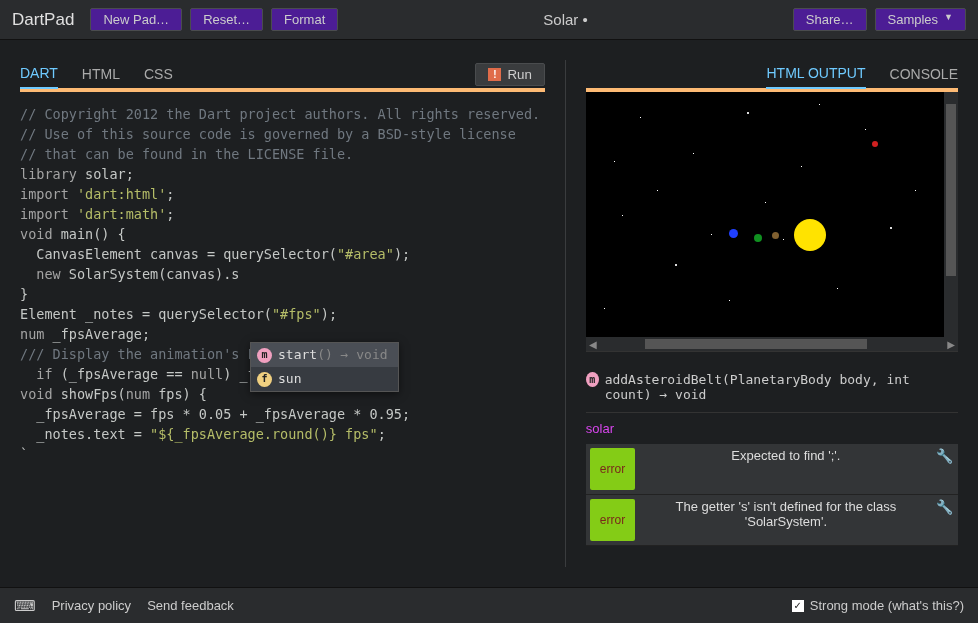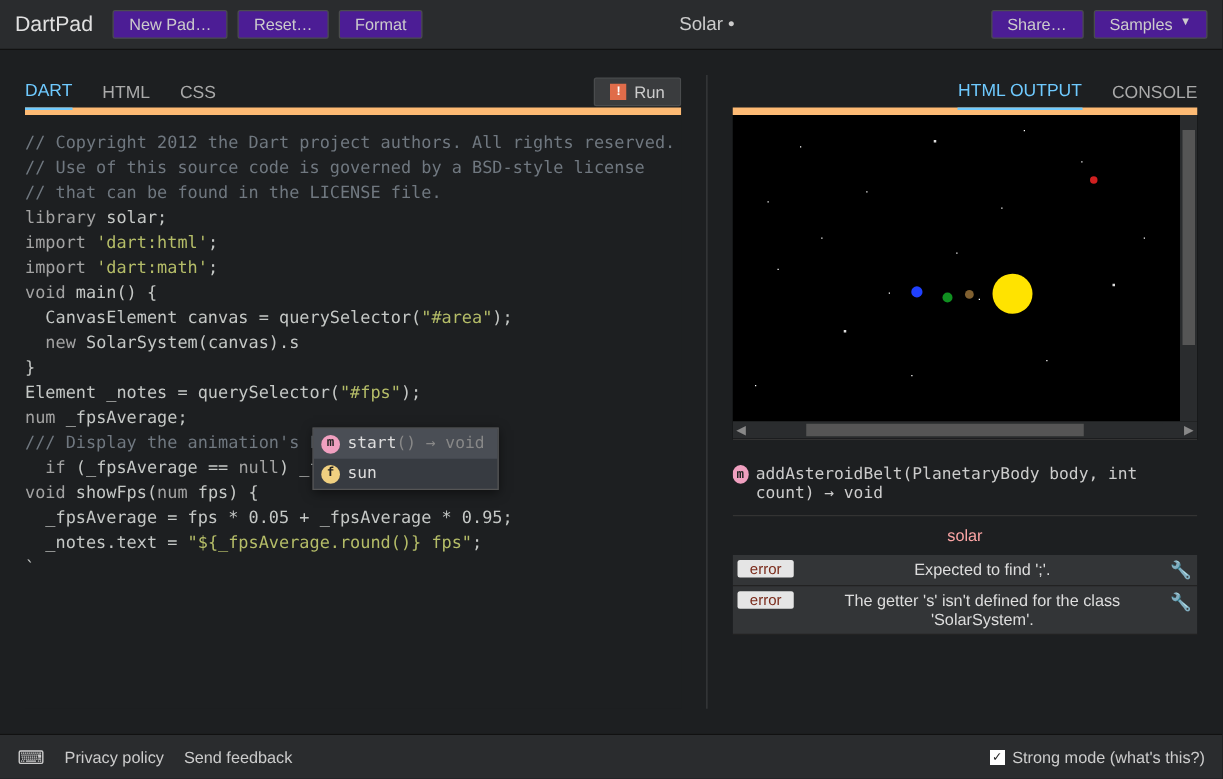--- a/index.html
+++ b/index.html
@@ -67,21 +67,21 @@
 }
 .right-pane {
   flex: 0.78;
   display: flex;
   flex-direction: column;
   overflow: hidden;
 }
 .pane-tabs {
   display: flex;
   align-items: center;
-  border-bottom: 6px solid #fdba74;
+  border-bottom: 4px solid #fdba74;
   height: 32px;
 }
 .tab {
   padding: 6px 0;
   margin-right: 24px;
   color: #aaa;
   font-size: 14px;
   cursor: pointer;
 }
 .tab.active {
@@ -211,37 +211,36 @@
   font-family: Consolas, monospace;
   font-size: 13px;
   color: #ccc;
   display: flex;
   align-items: flex-start;
   gap: 6px;
   border-bottom: 1px solid #333;
   padding-bottom: 10px;
 }
 .source-label {
-  color: #fca5a5;
+  color: #d946ef;
   font-size: 13px;
   padding: 8px 0;
-  text-align: center;
 }
 .error-row {
   display: flex;
   align-items: flex-start;
   background: #333537;
   border-bottom: 1px solid #222;
   padding: 4px;
   gap: 8px;
 }
 .error-badge {
-  background: #e5e5e5;
+  background: #84cc16;
   color: #7a2a1a;
-  padding: 0 10px;
+  padding: 14px 10px;
   font-size: 12px;
   border-radius: 2px;
   flex: 0 0 auto;
 }
 .error-text {
   color: #ddd;
   font-size: 13px;
   flex: 1;
   text-align: center;
 }

